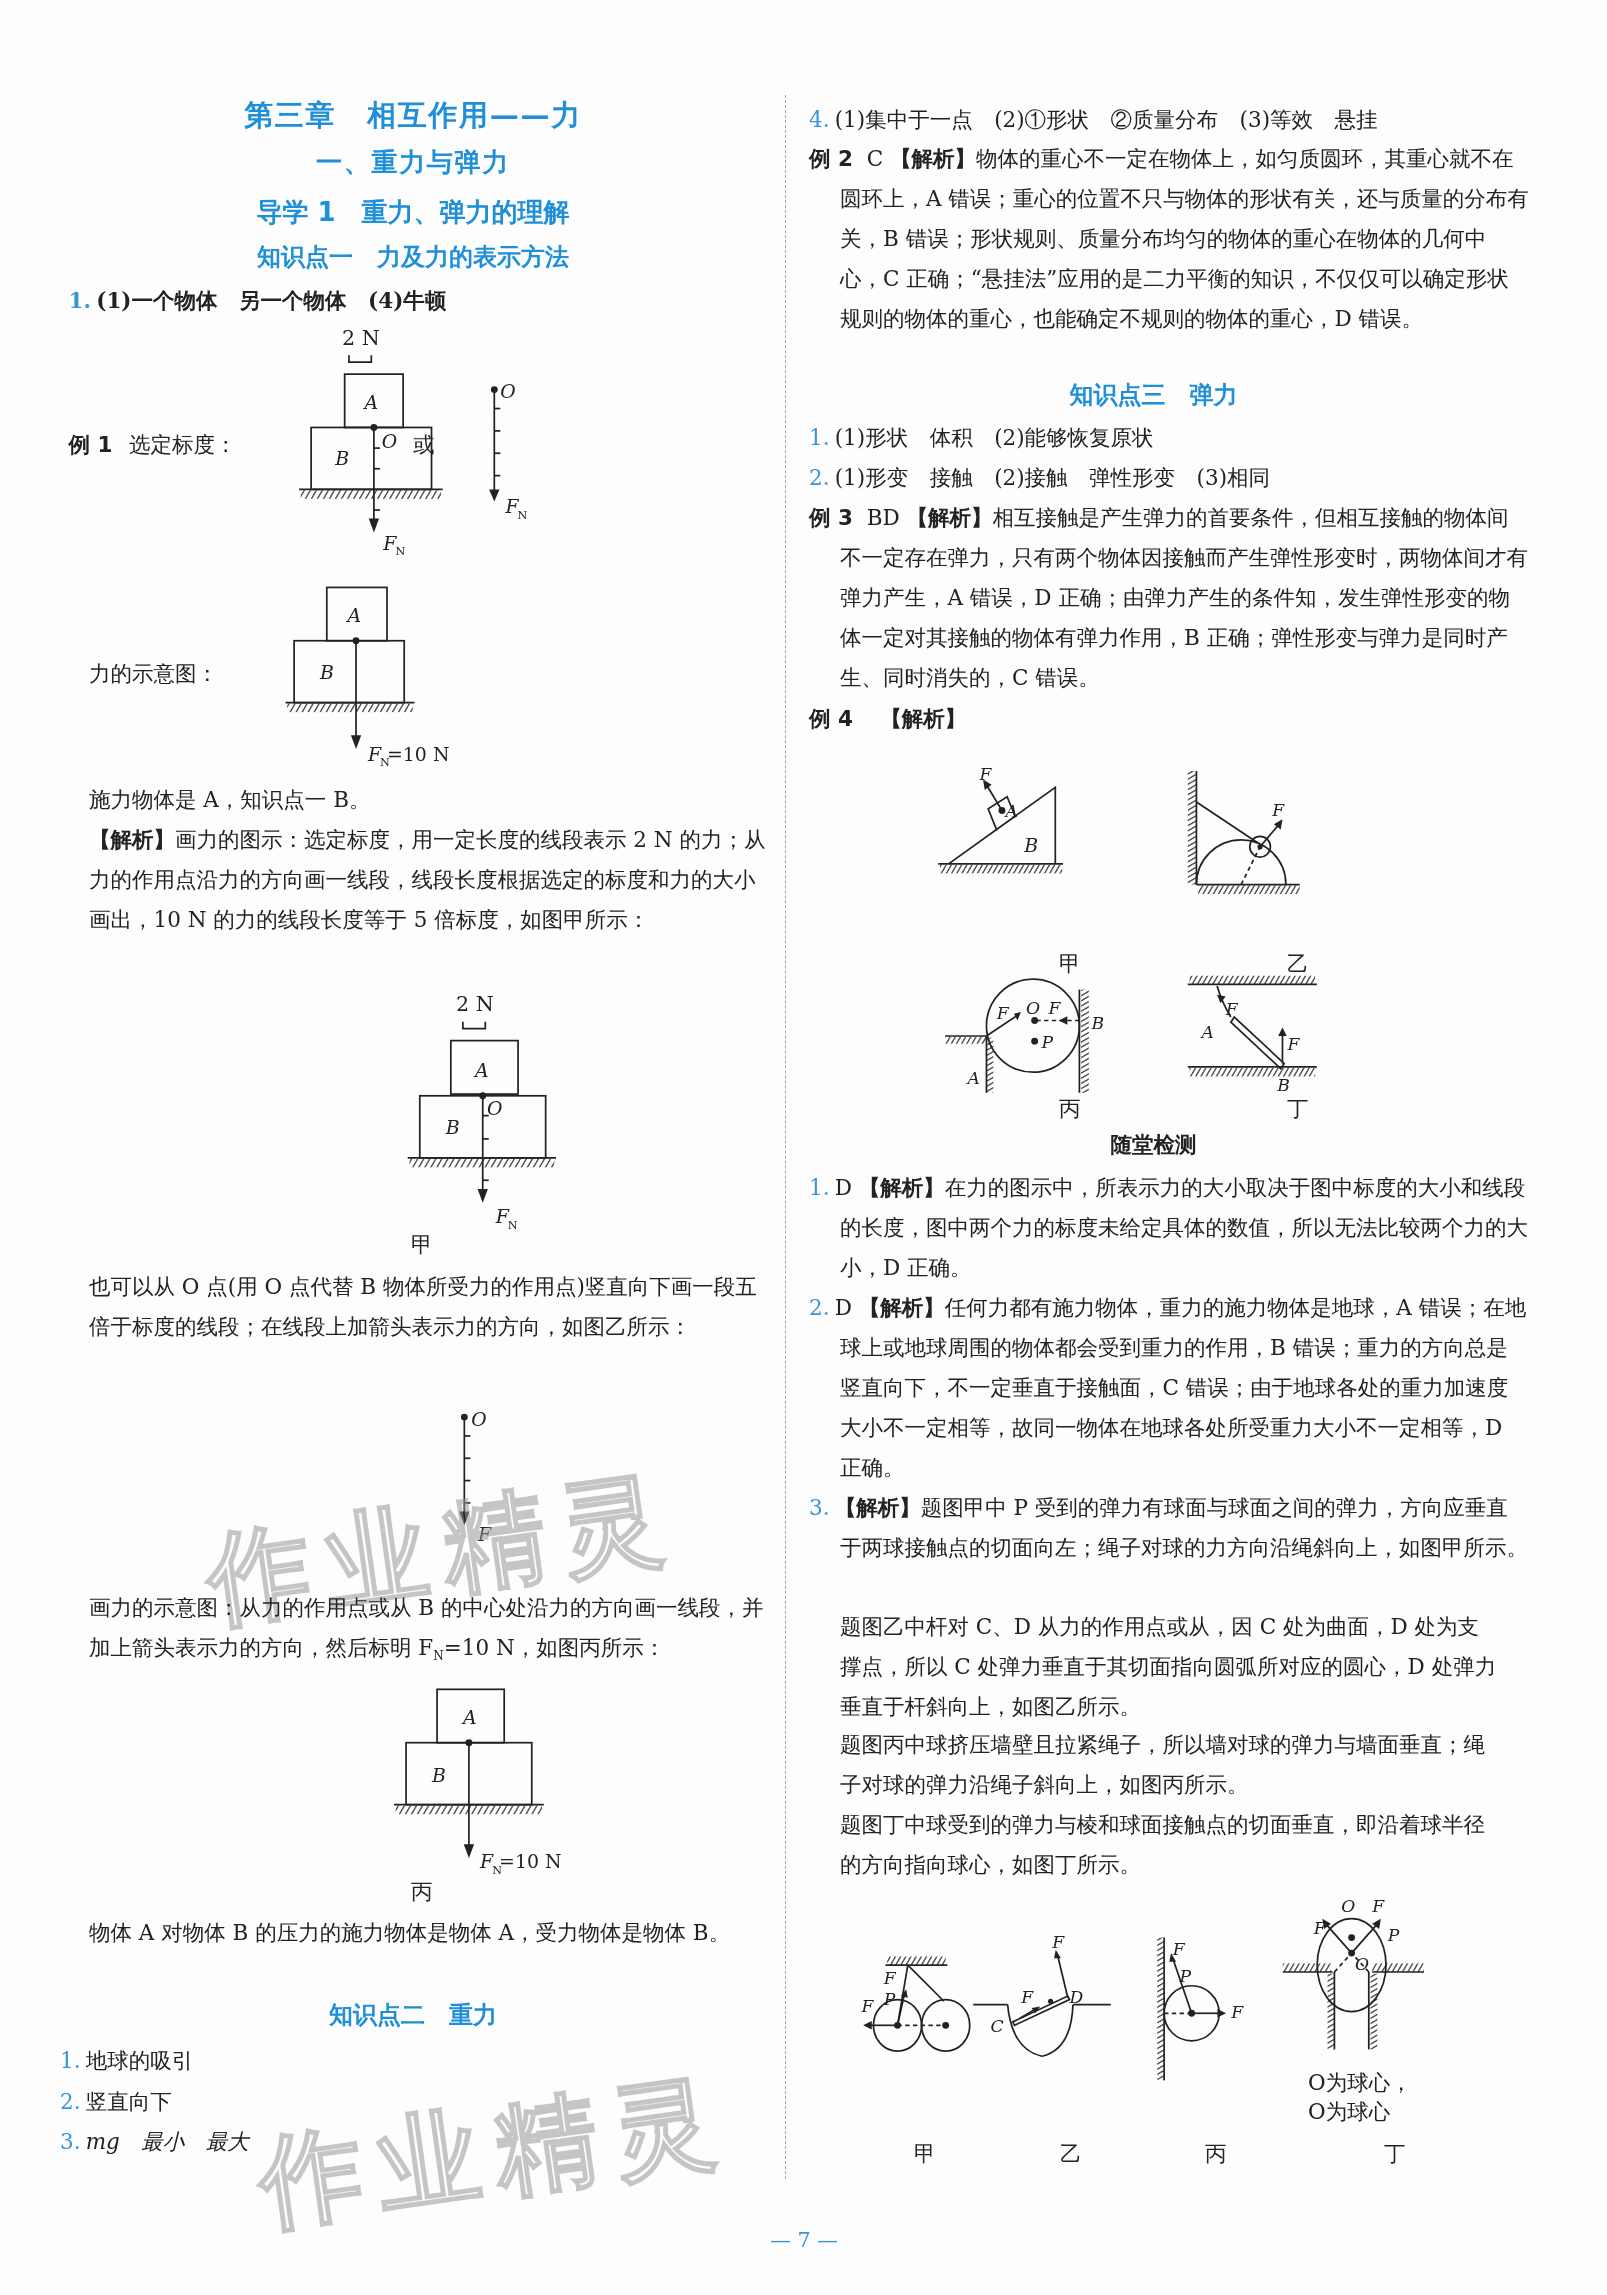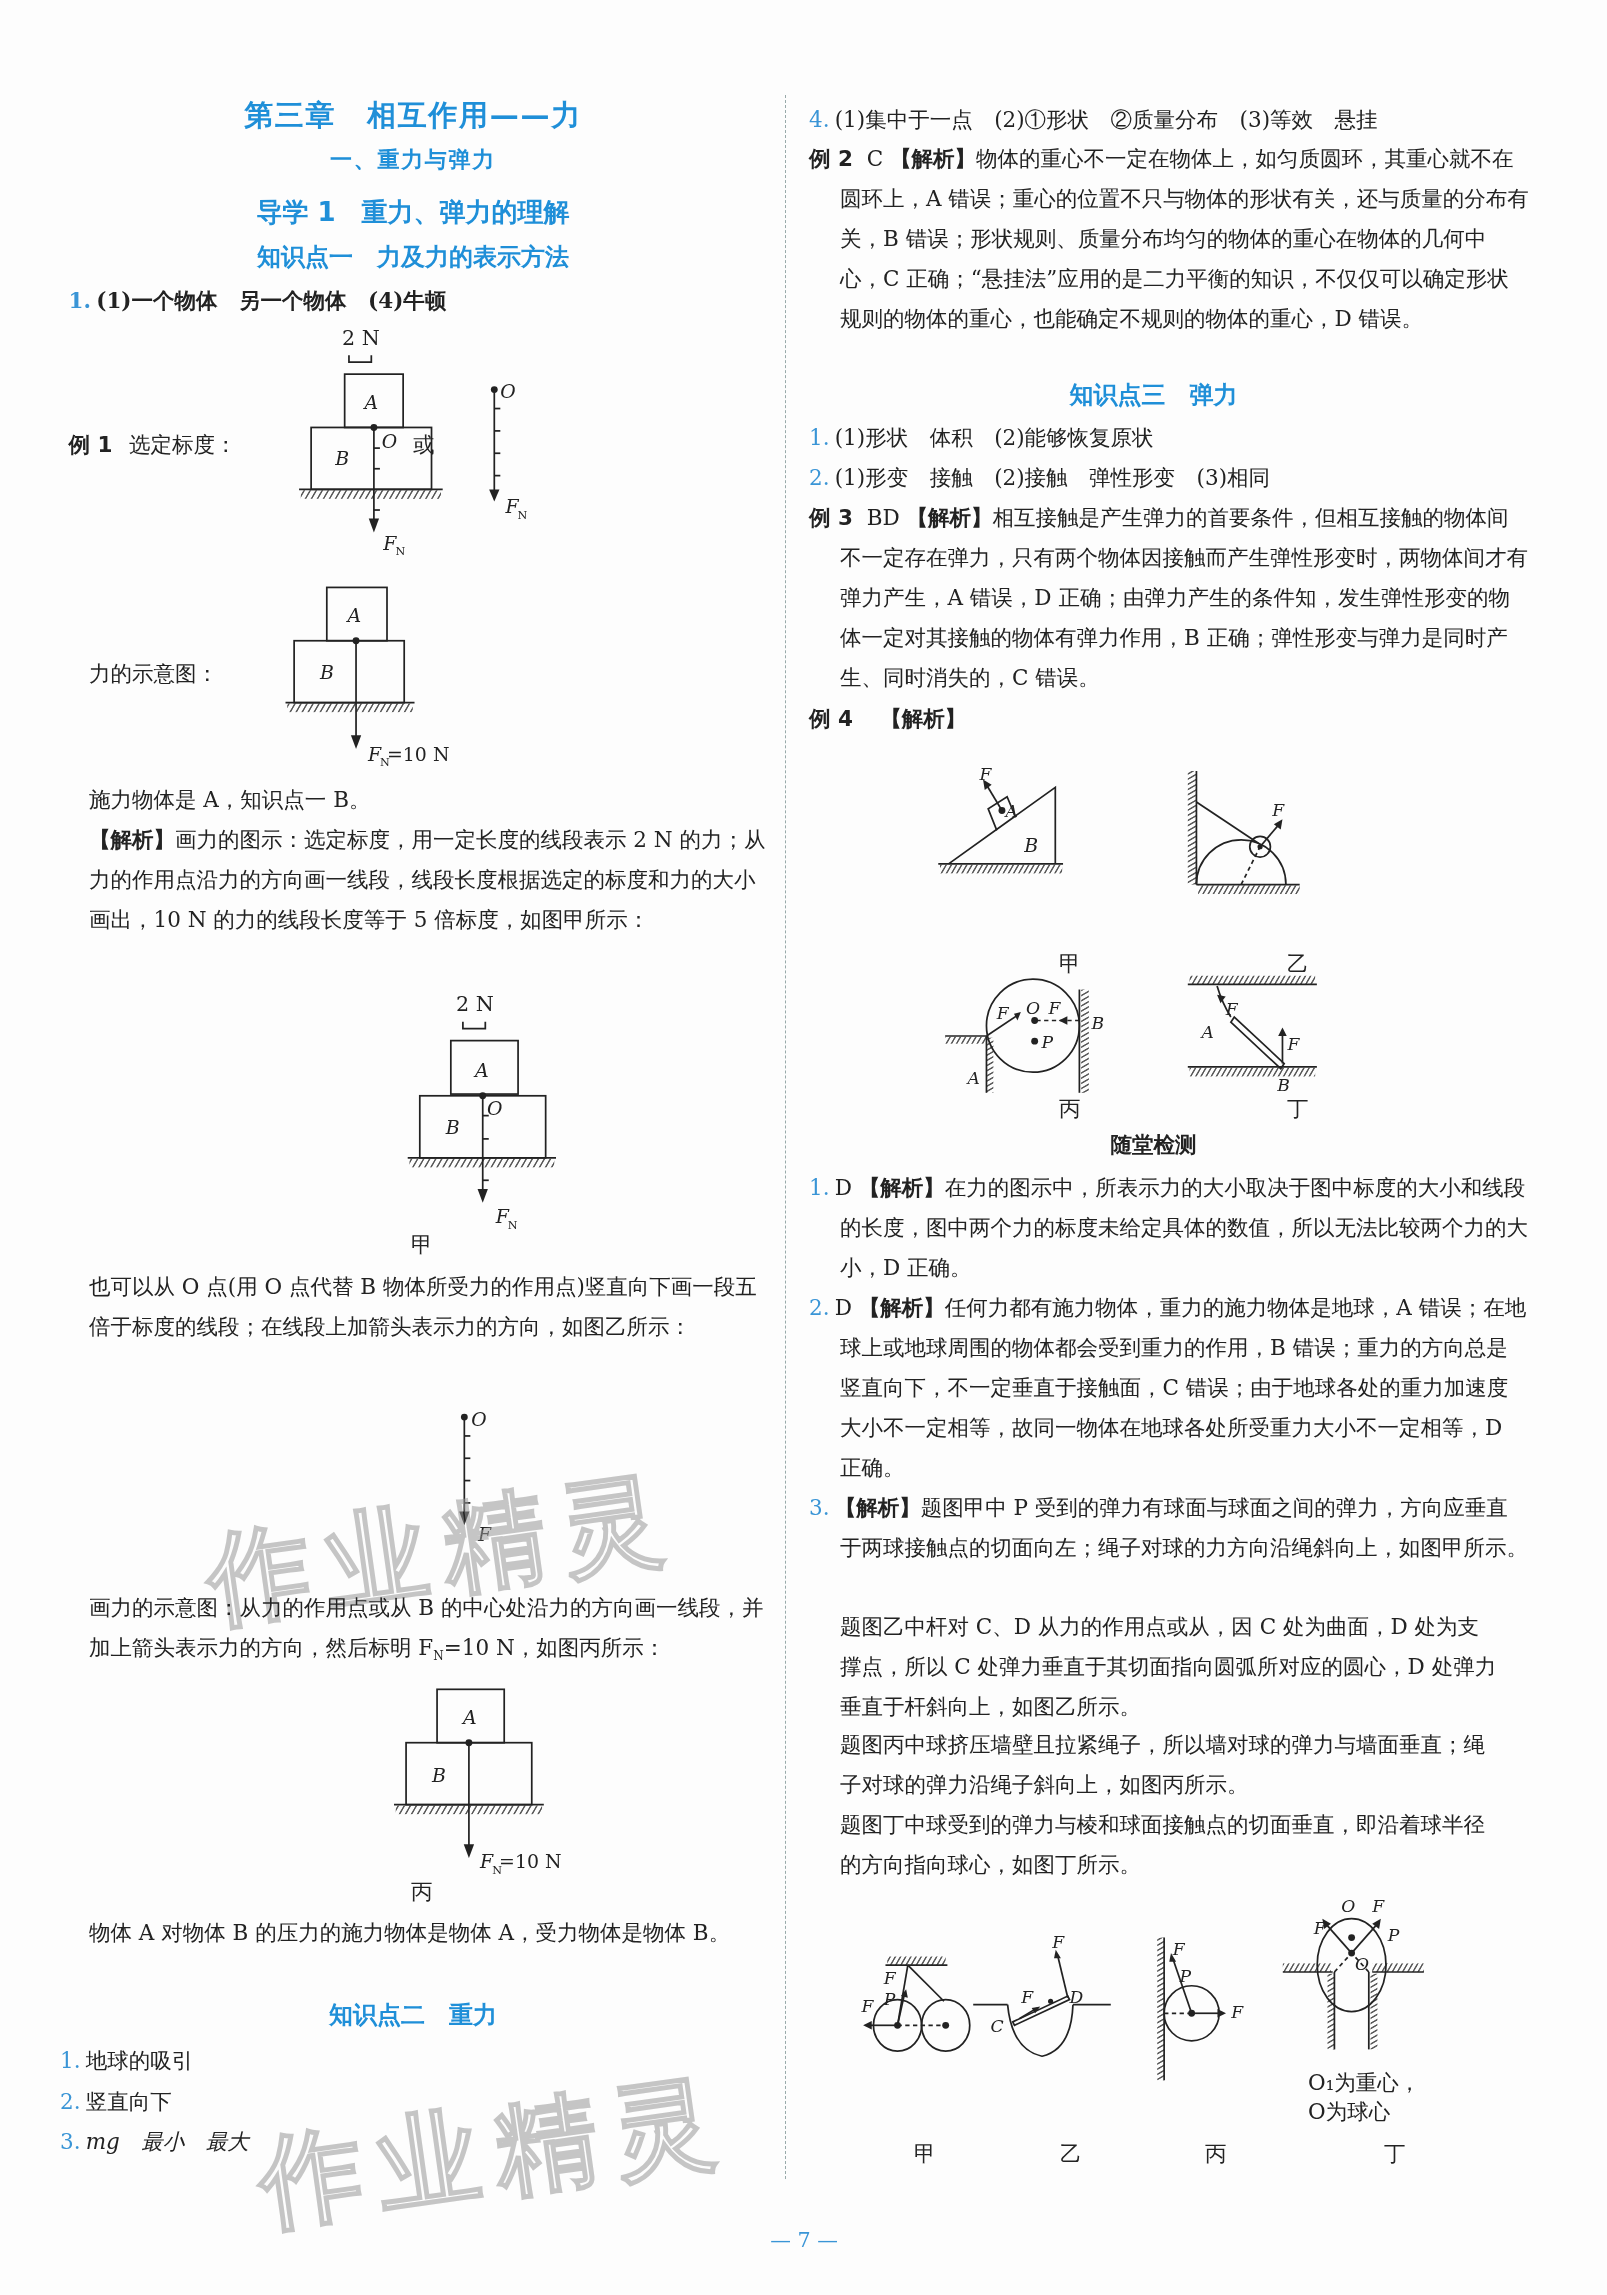--- a/index.html
+++ b/index.html
@@ -27,21 +27,21 @@
   .watermark { position:absolute; color:transparent; -webkit-text-stroke:1.7px #999; font-family:"DejaVu Sans","Liberation Sans",sans-serif; font-weight:bold; font-size:103px; transform:rotate(-8deg); opacity:.55; letter-spacing:15.5px; }
   .footer { position:absolute; left:0; width:1608px; top:2228px; text-align:center; color:#3a95d6; font-size:20.7px; }
 </style>
 </head>
 <body>
 
 <div class="divider"></div>
 
 <div class="col left">
   <div class="ab title1 center" style="top:96px;left:0;width:706px;">第三章　相互作用——力</div>
-  <div class="ab title1 center" style="top:145px;left:0;width:706px;font-size:22px;">一、重力与弹力</div>
+  <div class="ab title1 center" style="top:145px;left:0;width:706px;font-size:26px;">一、重力与弹力</div>
   <div class="ab title2 center" style="top:195px;left:0;width:706px;">导学 1　重力、弹力的理解</div>
   <div class="ab secth center" style="top:241px;left:0;width:706px;">知识点一　力及力的表示方法</div>
 
   <div class="ab p" style="top:281px;left:8.6px;font-weight:bold;">
     <span class="num">1.</span><span>(1)一个物体　另一个物体　(4)牛顿</span>
   </div>
 
   <div class="ab p bold" style="top:425px;left:8.6px;">例 1</div>
   <div class="ab p" style="top:425px;left:69px;">选定标度：</div>
   <svg class="ab" style="top:319px;left:172px;" width="344" height="241" viewBox="0 0 400 280">
@@ -355,21 +355,21 @@
     <path d="M634 38 L632 50 L624 44 Z" fill="#222"></path>
     <line x1="580" y1="100" x2="600" y2="78" stroke="#222" stroke-width="2" stroke-dasharray="5 4"></line>
     <line x1="620" y1="100" x2="600" y2="78" stroke="#222" stroke-width="2" stroke-dasharray="5 4"></line>
     <text x="588" y="30" font-size="20" font-style="italic" fill="#222">O</text>
     <text x="624" y="30" font-size="20" font-style="italic" fill="#222">F</text>
     <text x="556" y="56" font-size="20" font-style="italic" fill="#222">F</text>
     <text x="642" y="64" font-size="20" font-style="italic" fill="#222">P</text>
     <text x="604" y="98" font-size="20" font-style="italic" fill="#222">O</text>
   </svg>
   <div class="ab" style="top:2068px;left:499px;font-size:21.5px;line-height:29px;">
-    <div>O₁为重心，</div>
+    <div>O为球心，</div>
     <div>O为球心</div>
   </div>
   <div class="cap" style="top:2139px;left:105px;">甲</div>
   <div class="cap" style="top:2139px;left:251px;">乙</div>
   <div class="cap" style="top:2139px;left:396px;">丙</div>
   <div class="cap" style="top:2139px;left:575px;">丁</div>
 </div>
 
 <div class="footer">— 7 —</div>
 

